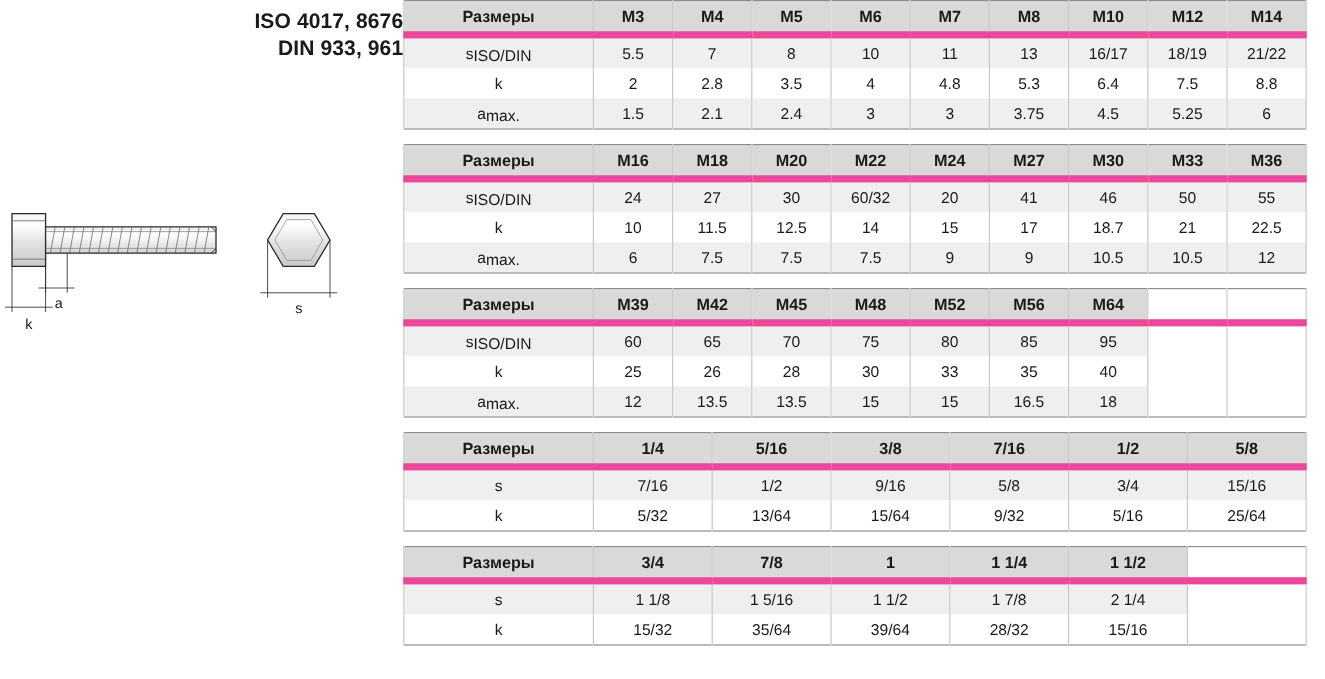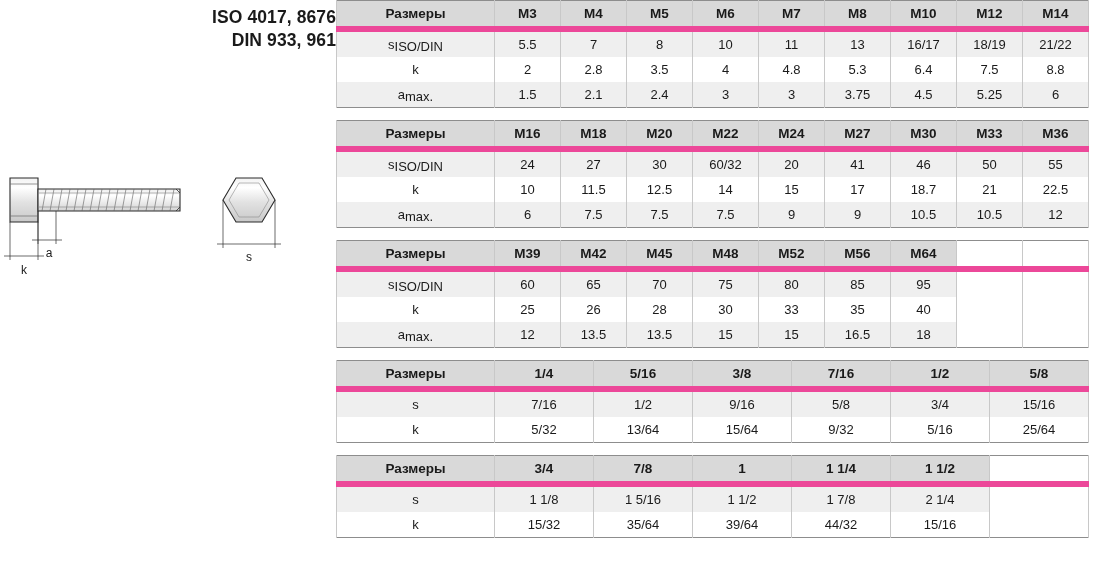--- a/index.html
+++ b/index.html
@@ -469,21 +469,21 @@
         <td>1 1/2</td>
         <td>1 7/8</td>
         <td>2 1/4</td>
         <td class="empty"></td>
       </tr>
       <tr class="plain">
         <td class="rowlabel">k</td>
         <td>15/32</td>
         <td>35/64</td>
         <td>39/64</td>
-        <td>44/32</td>
+        <td>28/32</td>
         <td>15/16</td>
         <td class="empty"></td>
       </tr>
     </tbody>
       </table>
   </div>
 
 </div>
 
 </body></html>

